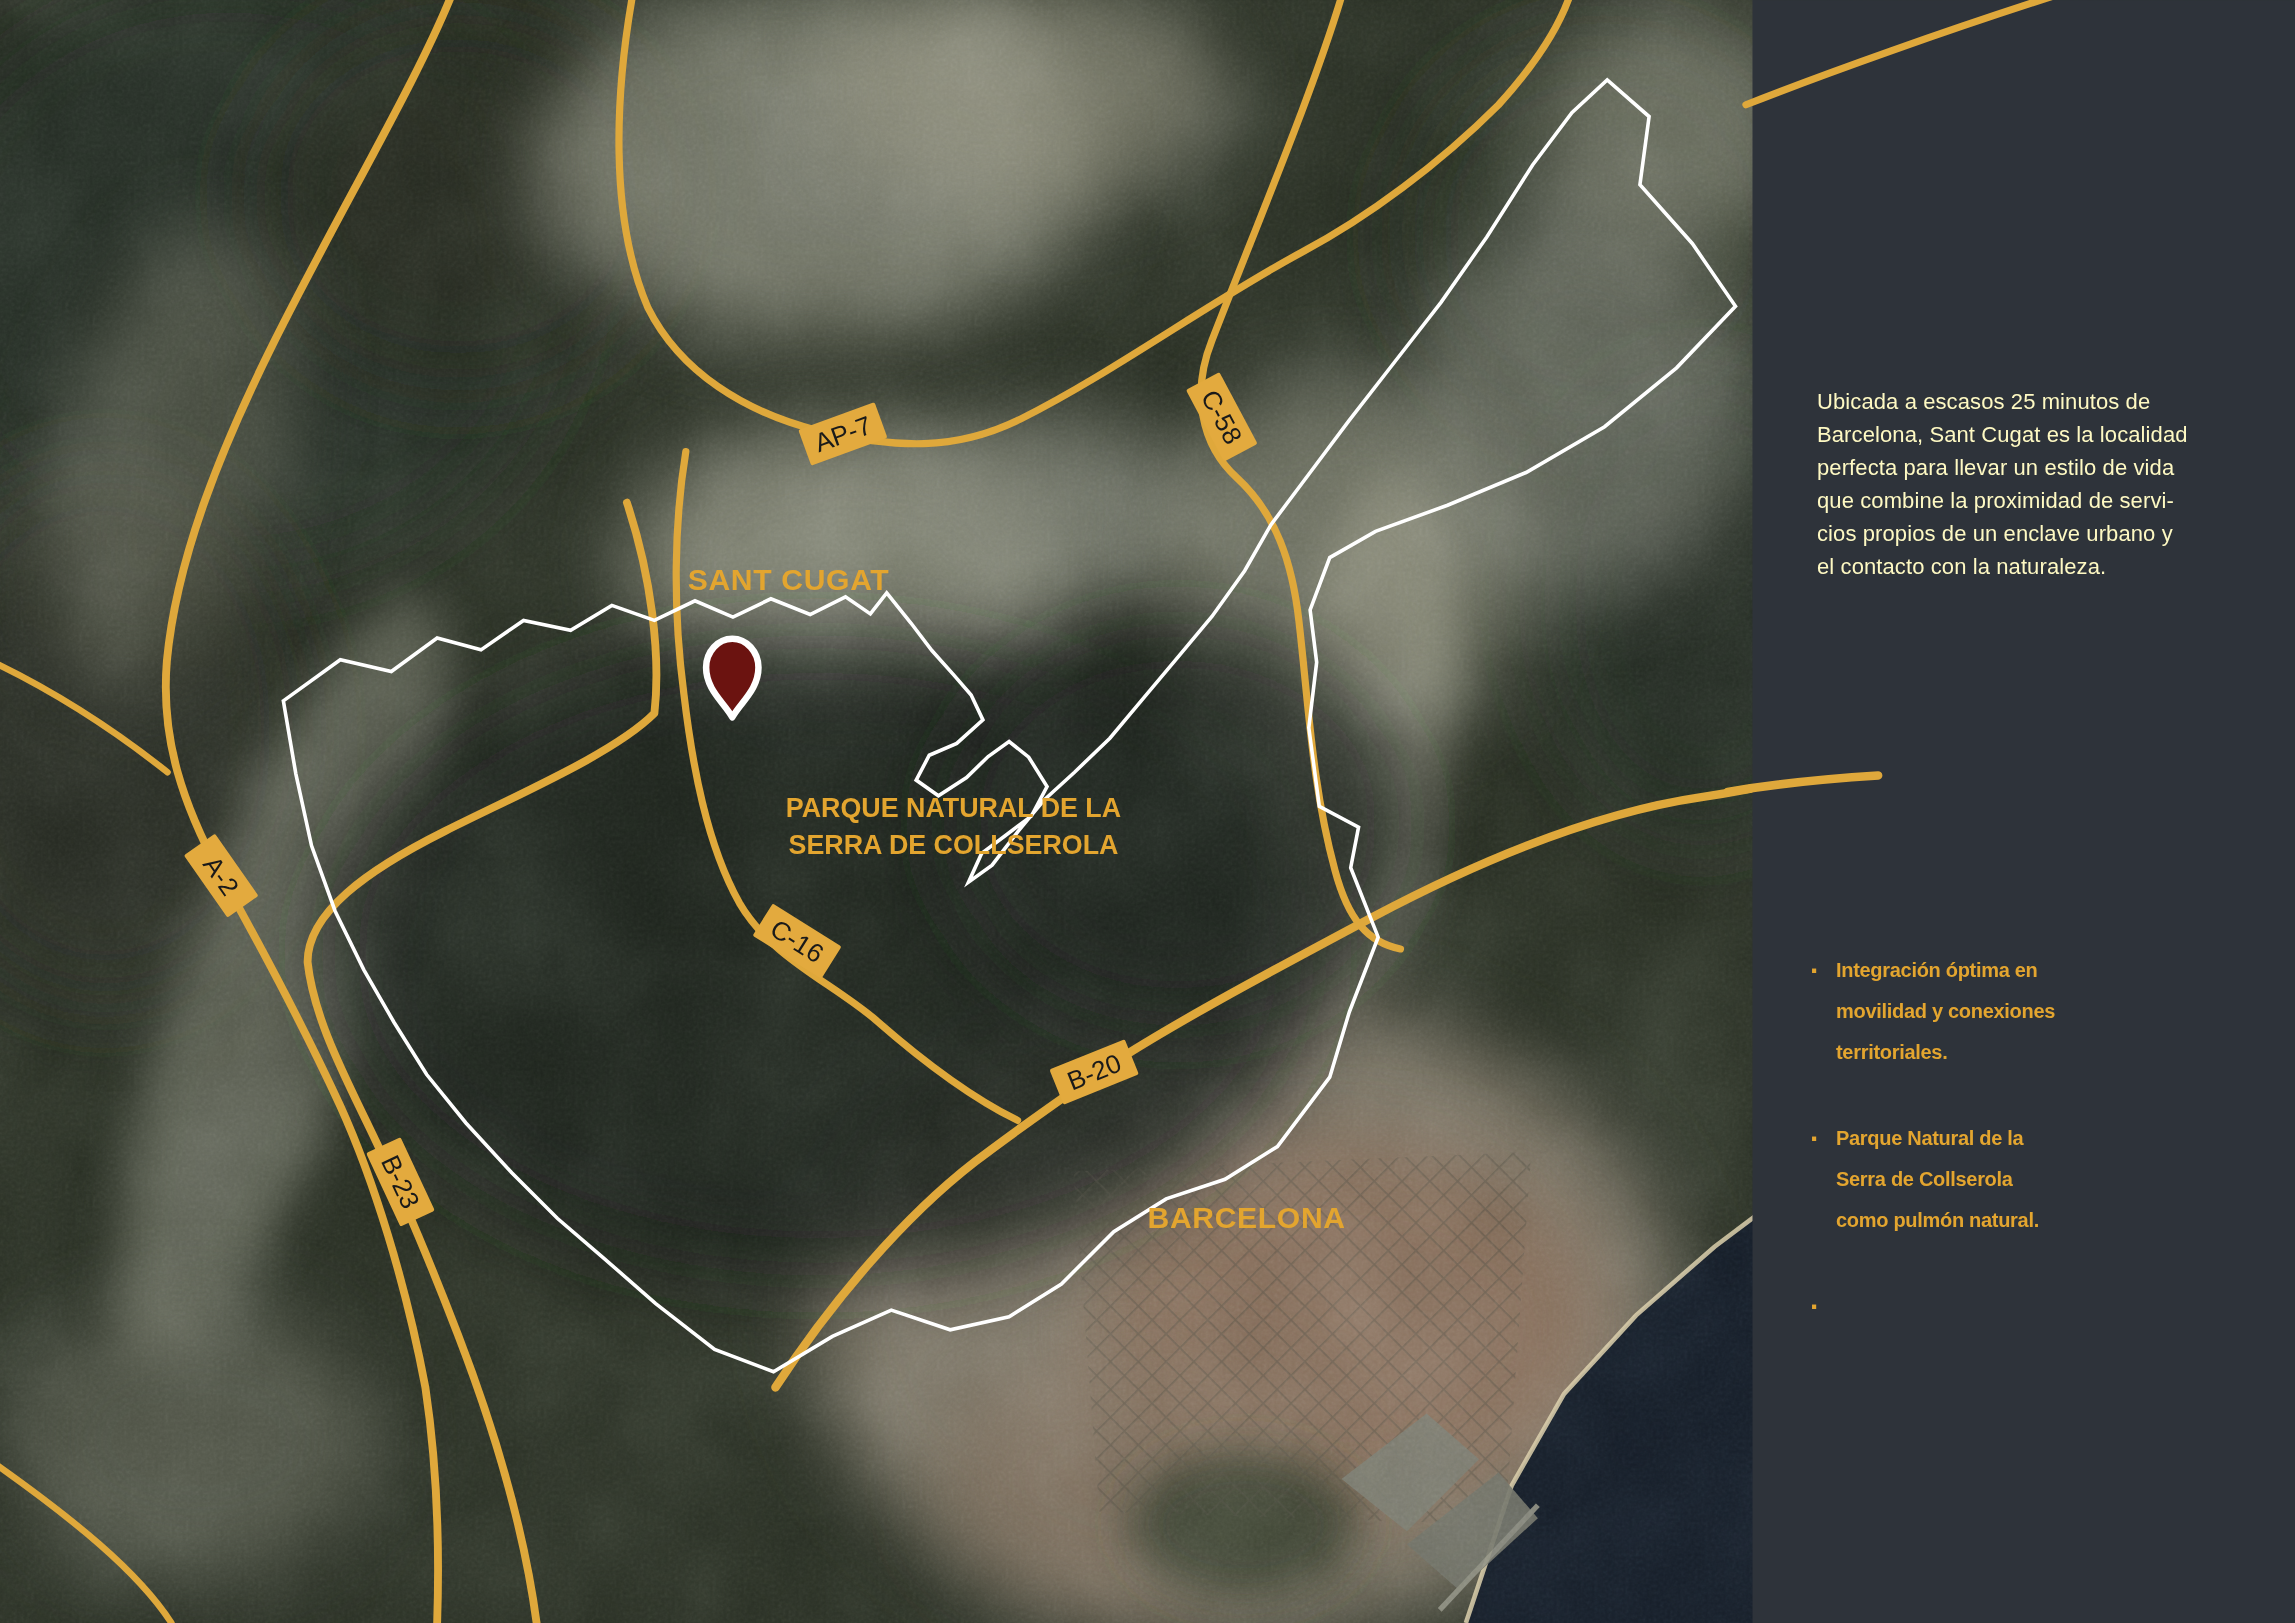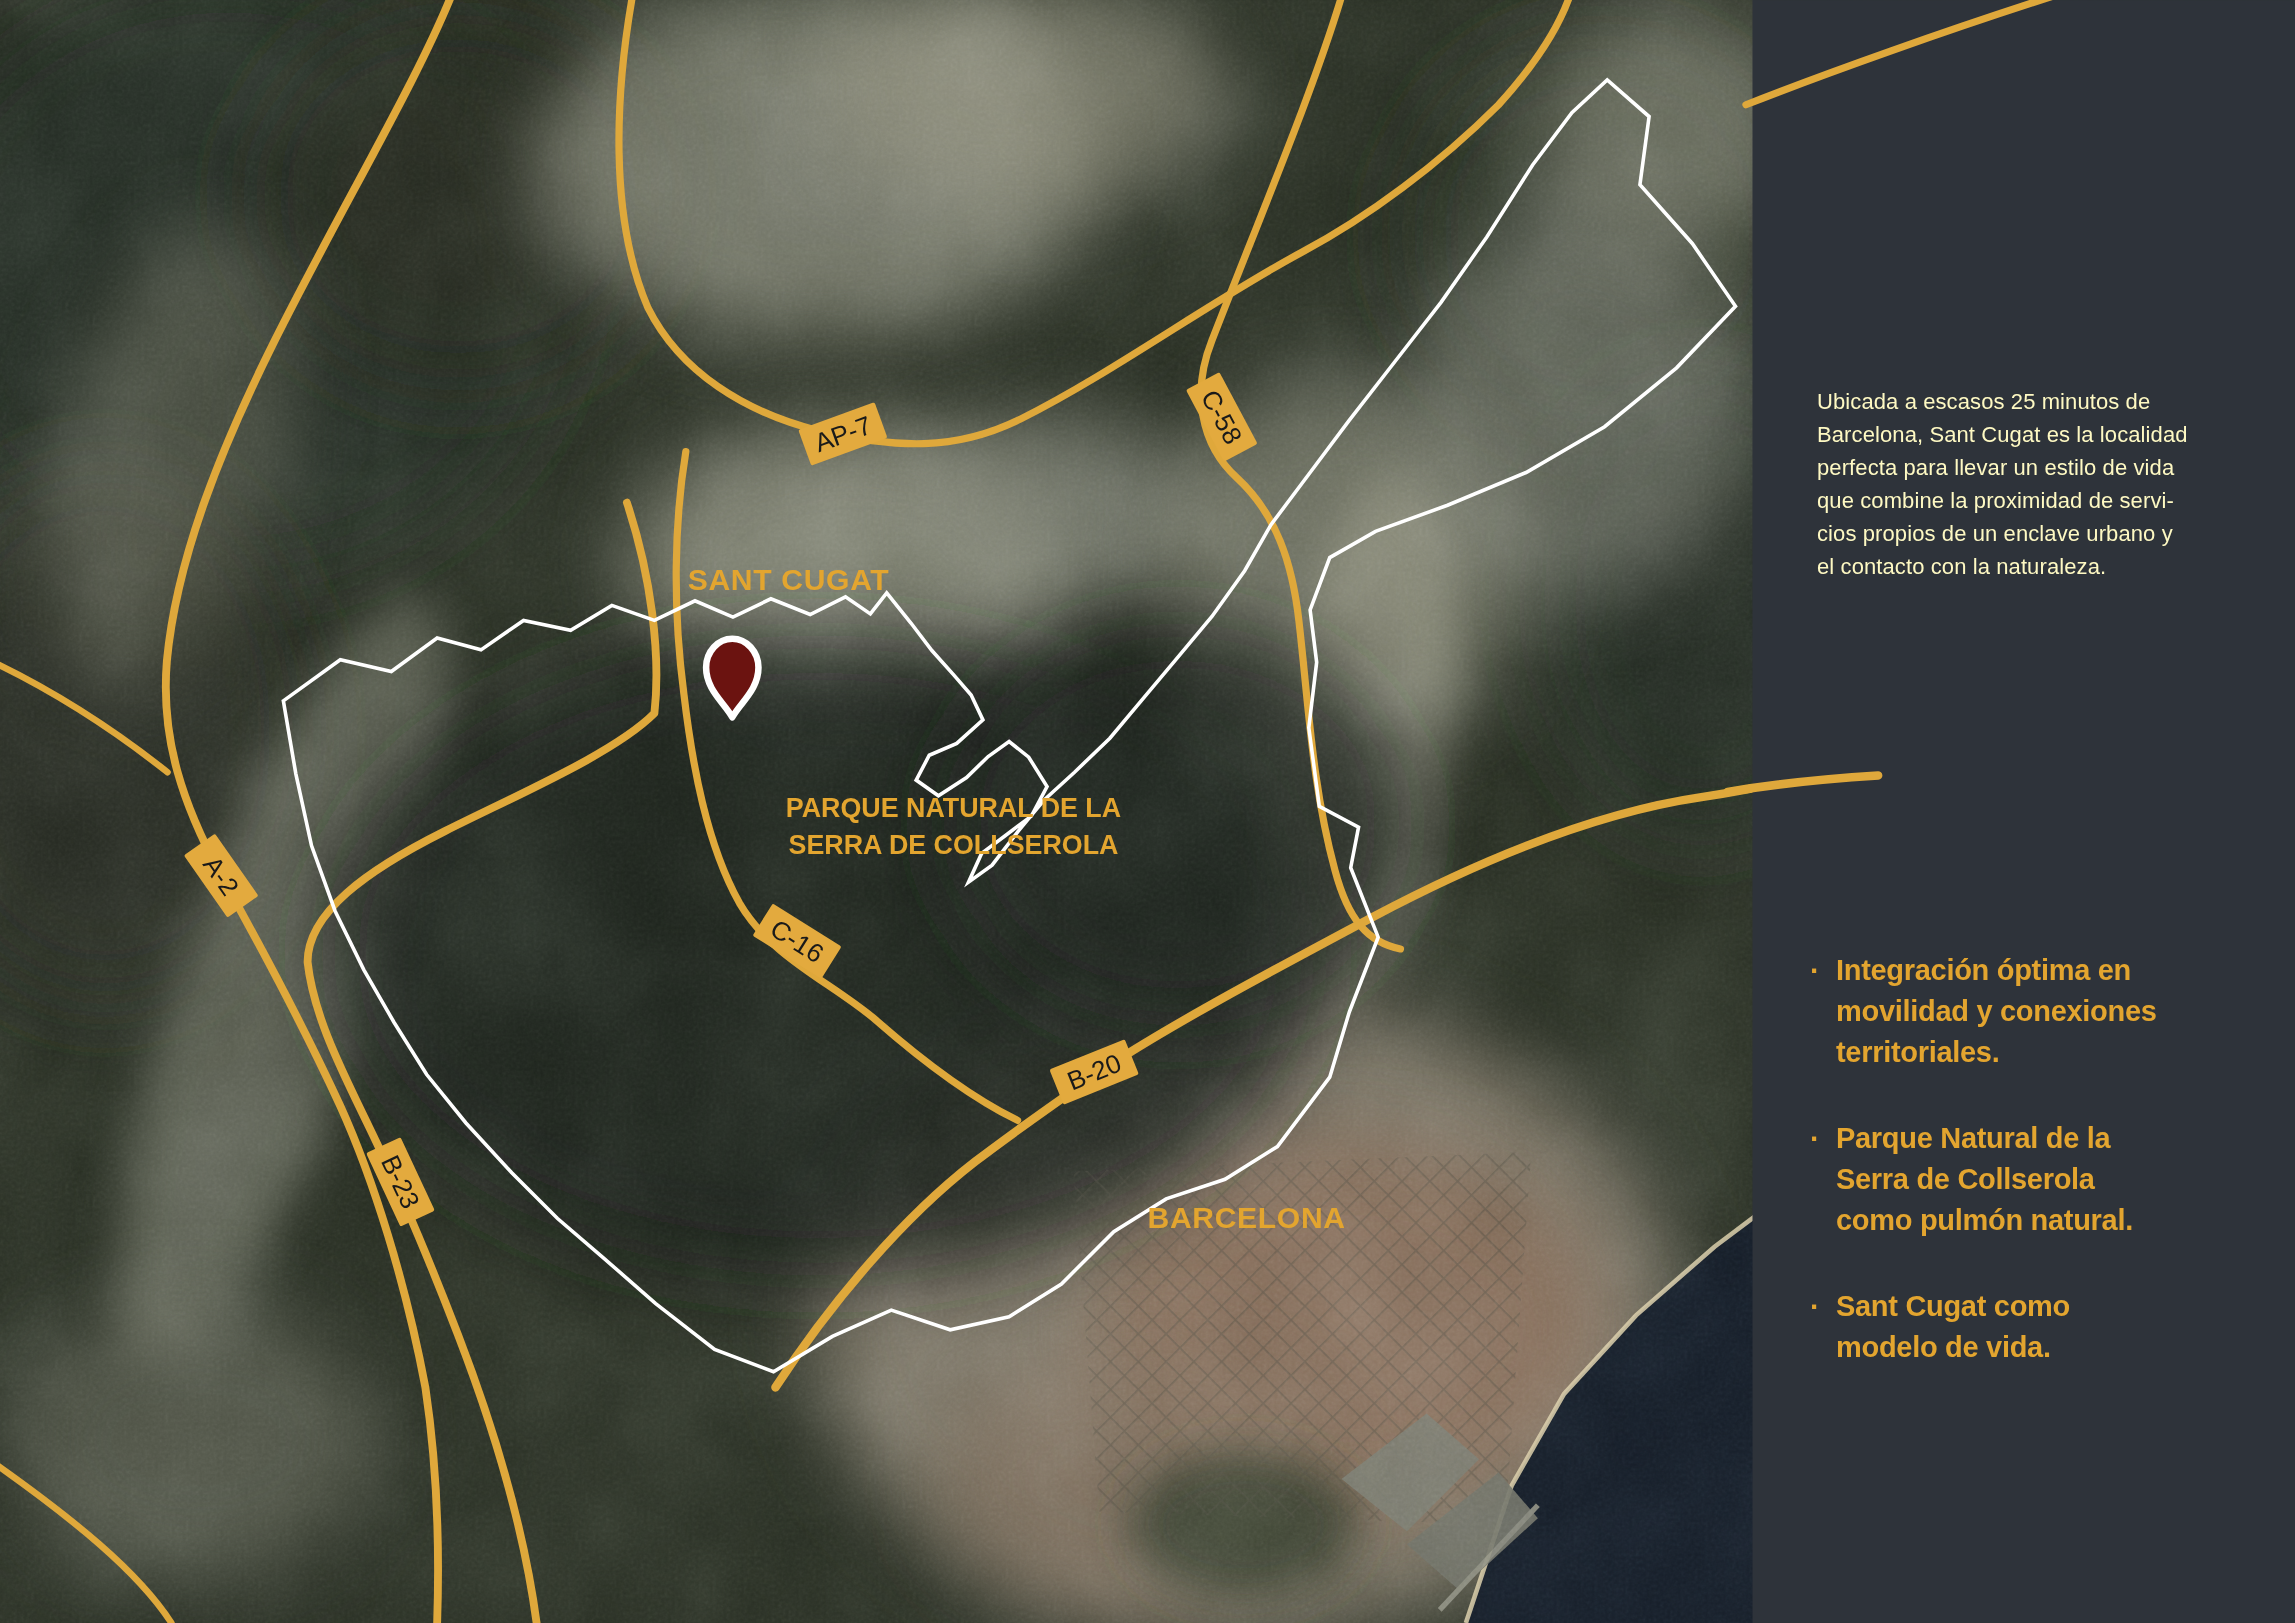--- a/index.html
+++ b/index.html
@@ -37,21 +37,21 @@
   }
   .para-1{top:385px;}
   .para-2{top:621px;}
   .bullets{position:absolute;left:1810px;top:950px;width:458px;}
   .bullet{display:flex;align-items:flex-start;margin-bottom:45px;}
   .bullet .dot{
     color:#E3A52F;font-size:29.5px;line-height:41px;font-weight:700;
     width:26px;flex:0 0 26px;
   }
   .bullet .btxt{
-    color:#E3A52F;font-size:29px;line-height:41px;font-weight:700;
+    color:#E3A52F;font-size:20px;line-height:41px;font-weight:700;
     letter-spacing:-0.3px;white-space:pre-line;
   }
 </style>
 </head>
 <body>
 
 <div class="stage">
 
   <svg class="mapsvg" viewBox="0 0 3507 2480" width="2295" height="1623" xmlns="http://www.w3.org/2000/svg">
     <defs>
@@ -208,19 +208,17 @@
 territoriales.</span>
     </div>
     <div class="bullet">
       <span class="dot">·</span>
       <span class="btxt">Parque Natural de la
 Serra de Collserola
 como pulmón natural.</span>
     </div>
     <div class="bullet">
       <span class="dot">·</span>
-      <span class="btxt">Sant Cugat como
-modelo de vida.</span>
     </div>
   </div>
 
 </div>
 
 
 </body></html>

